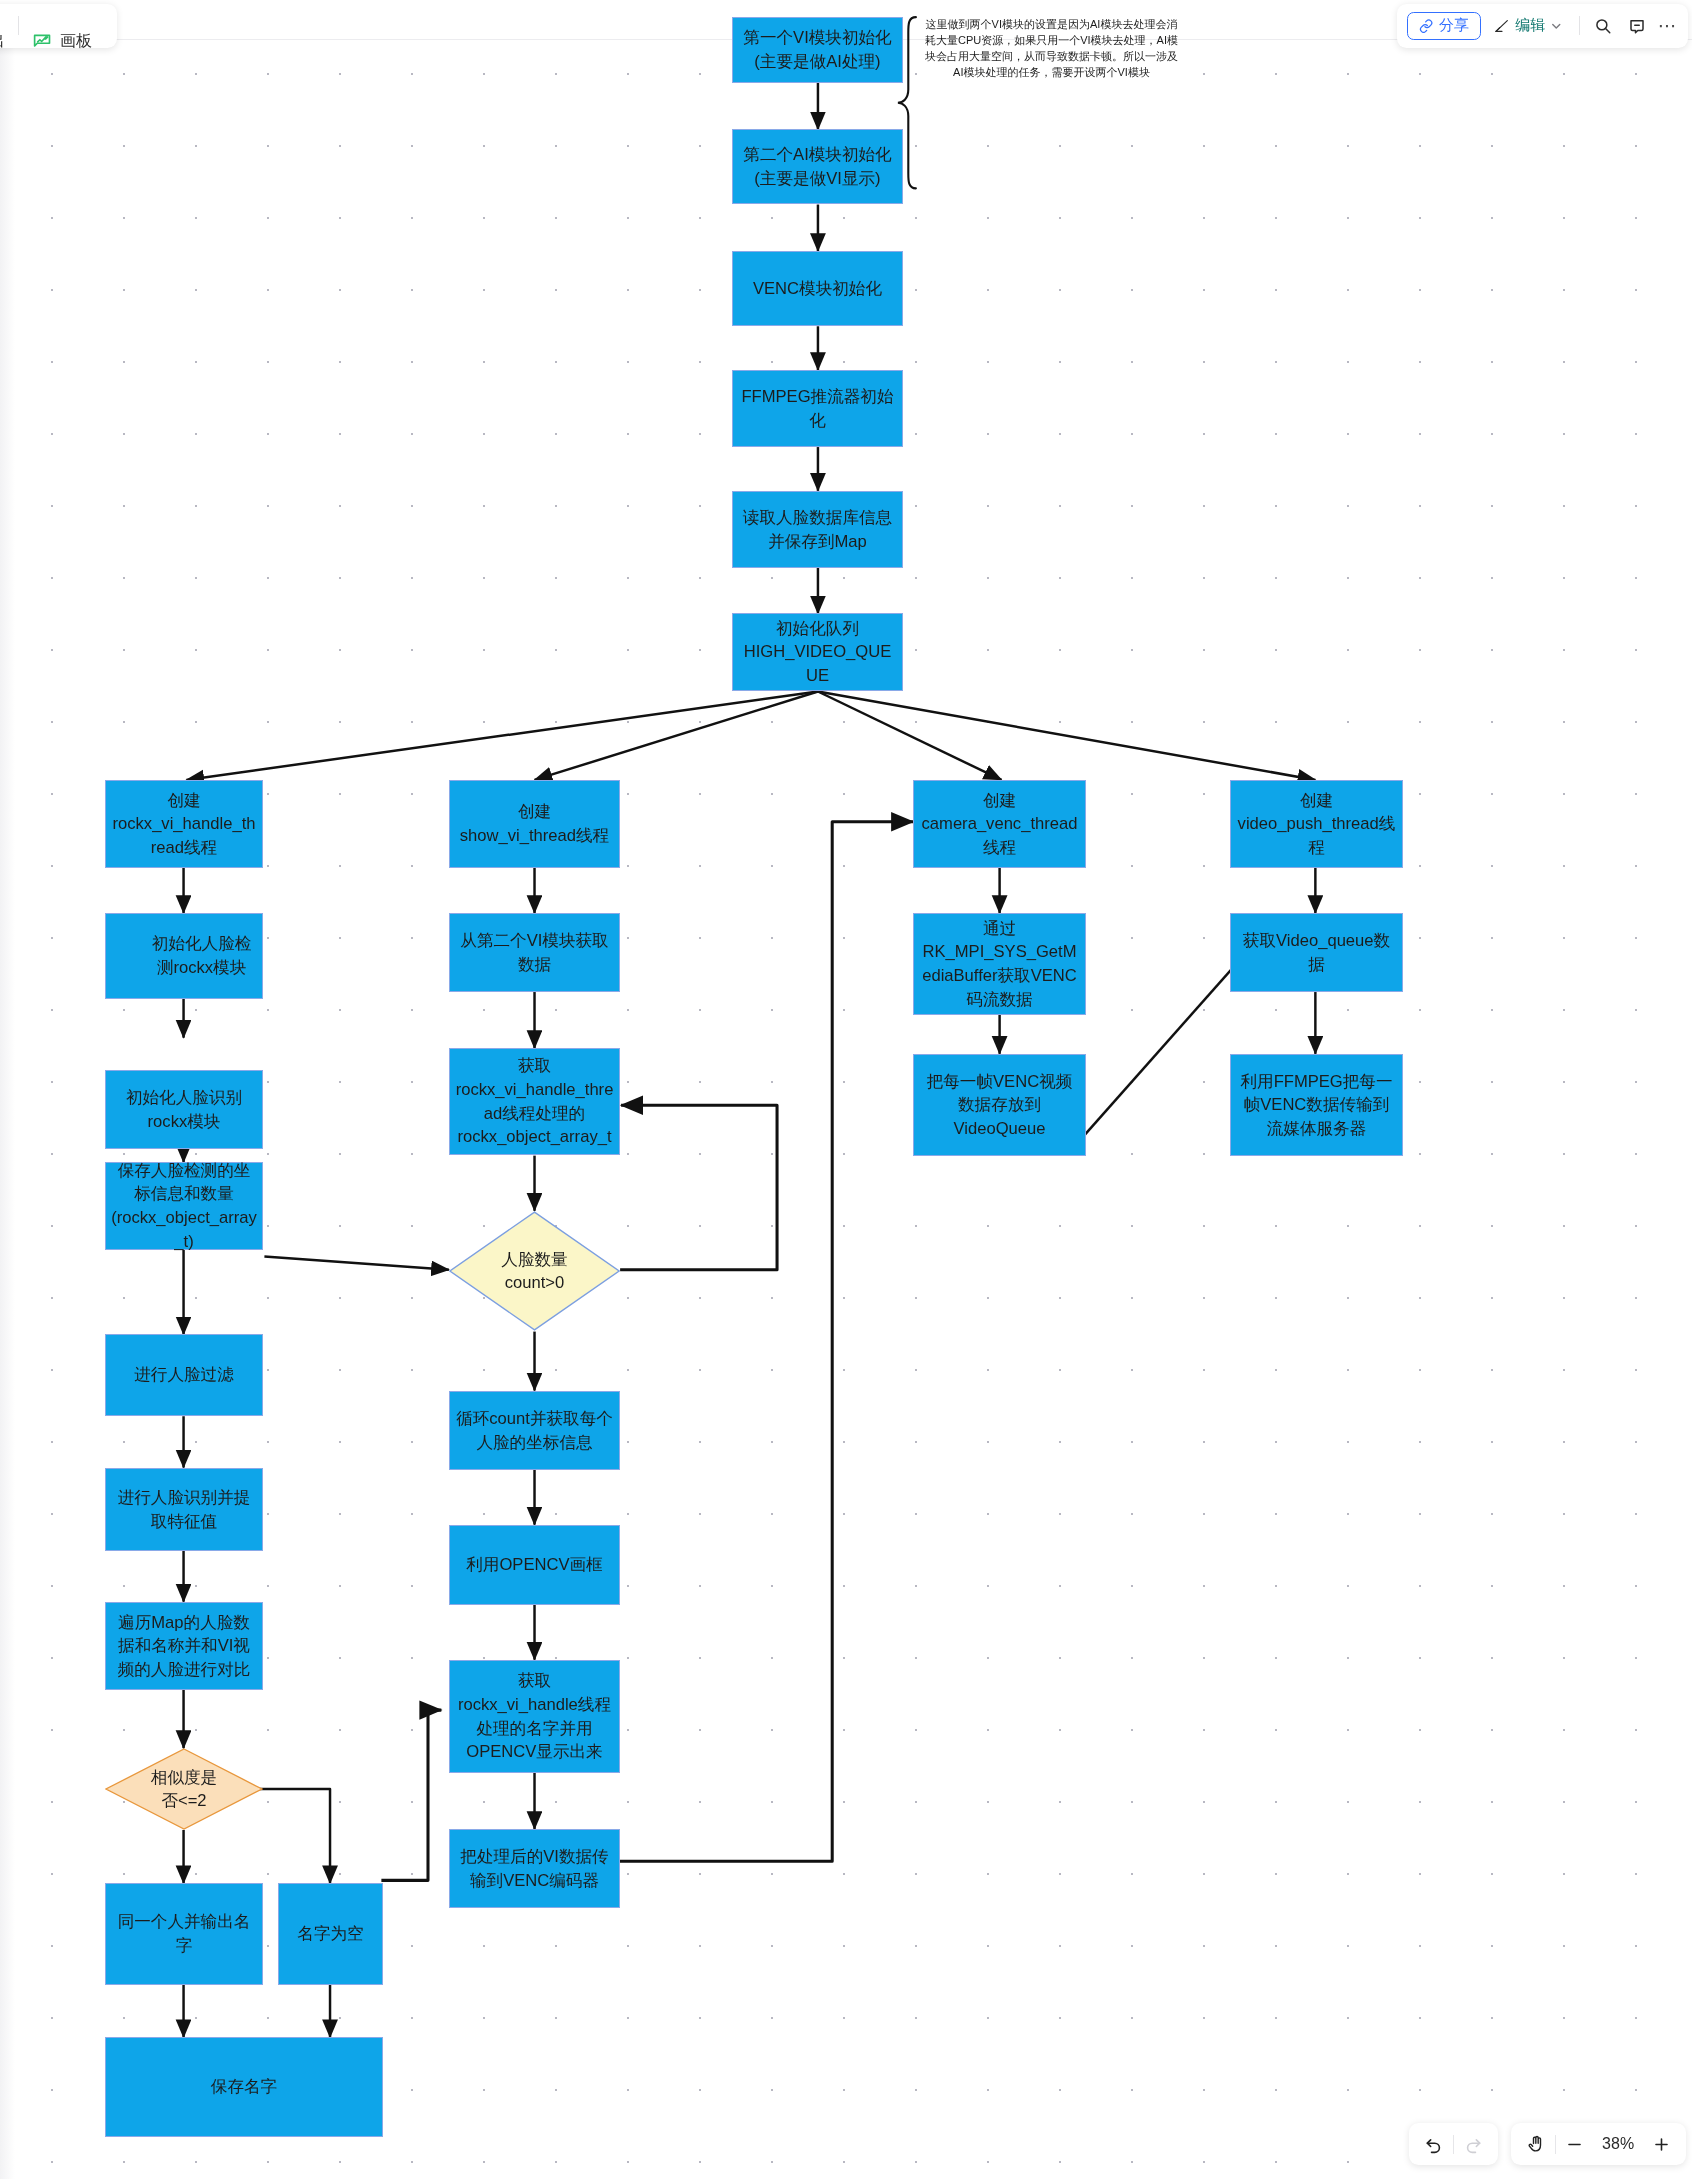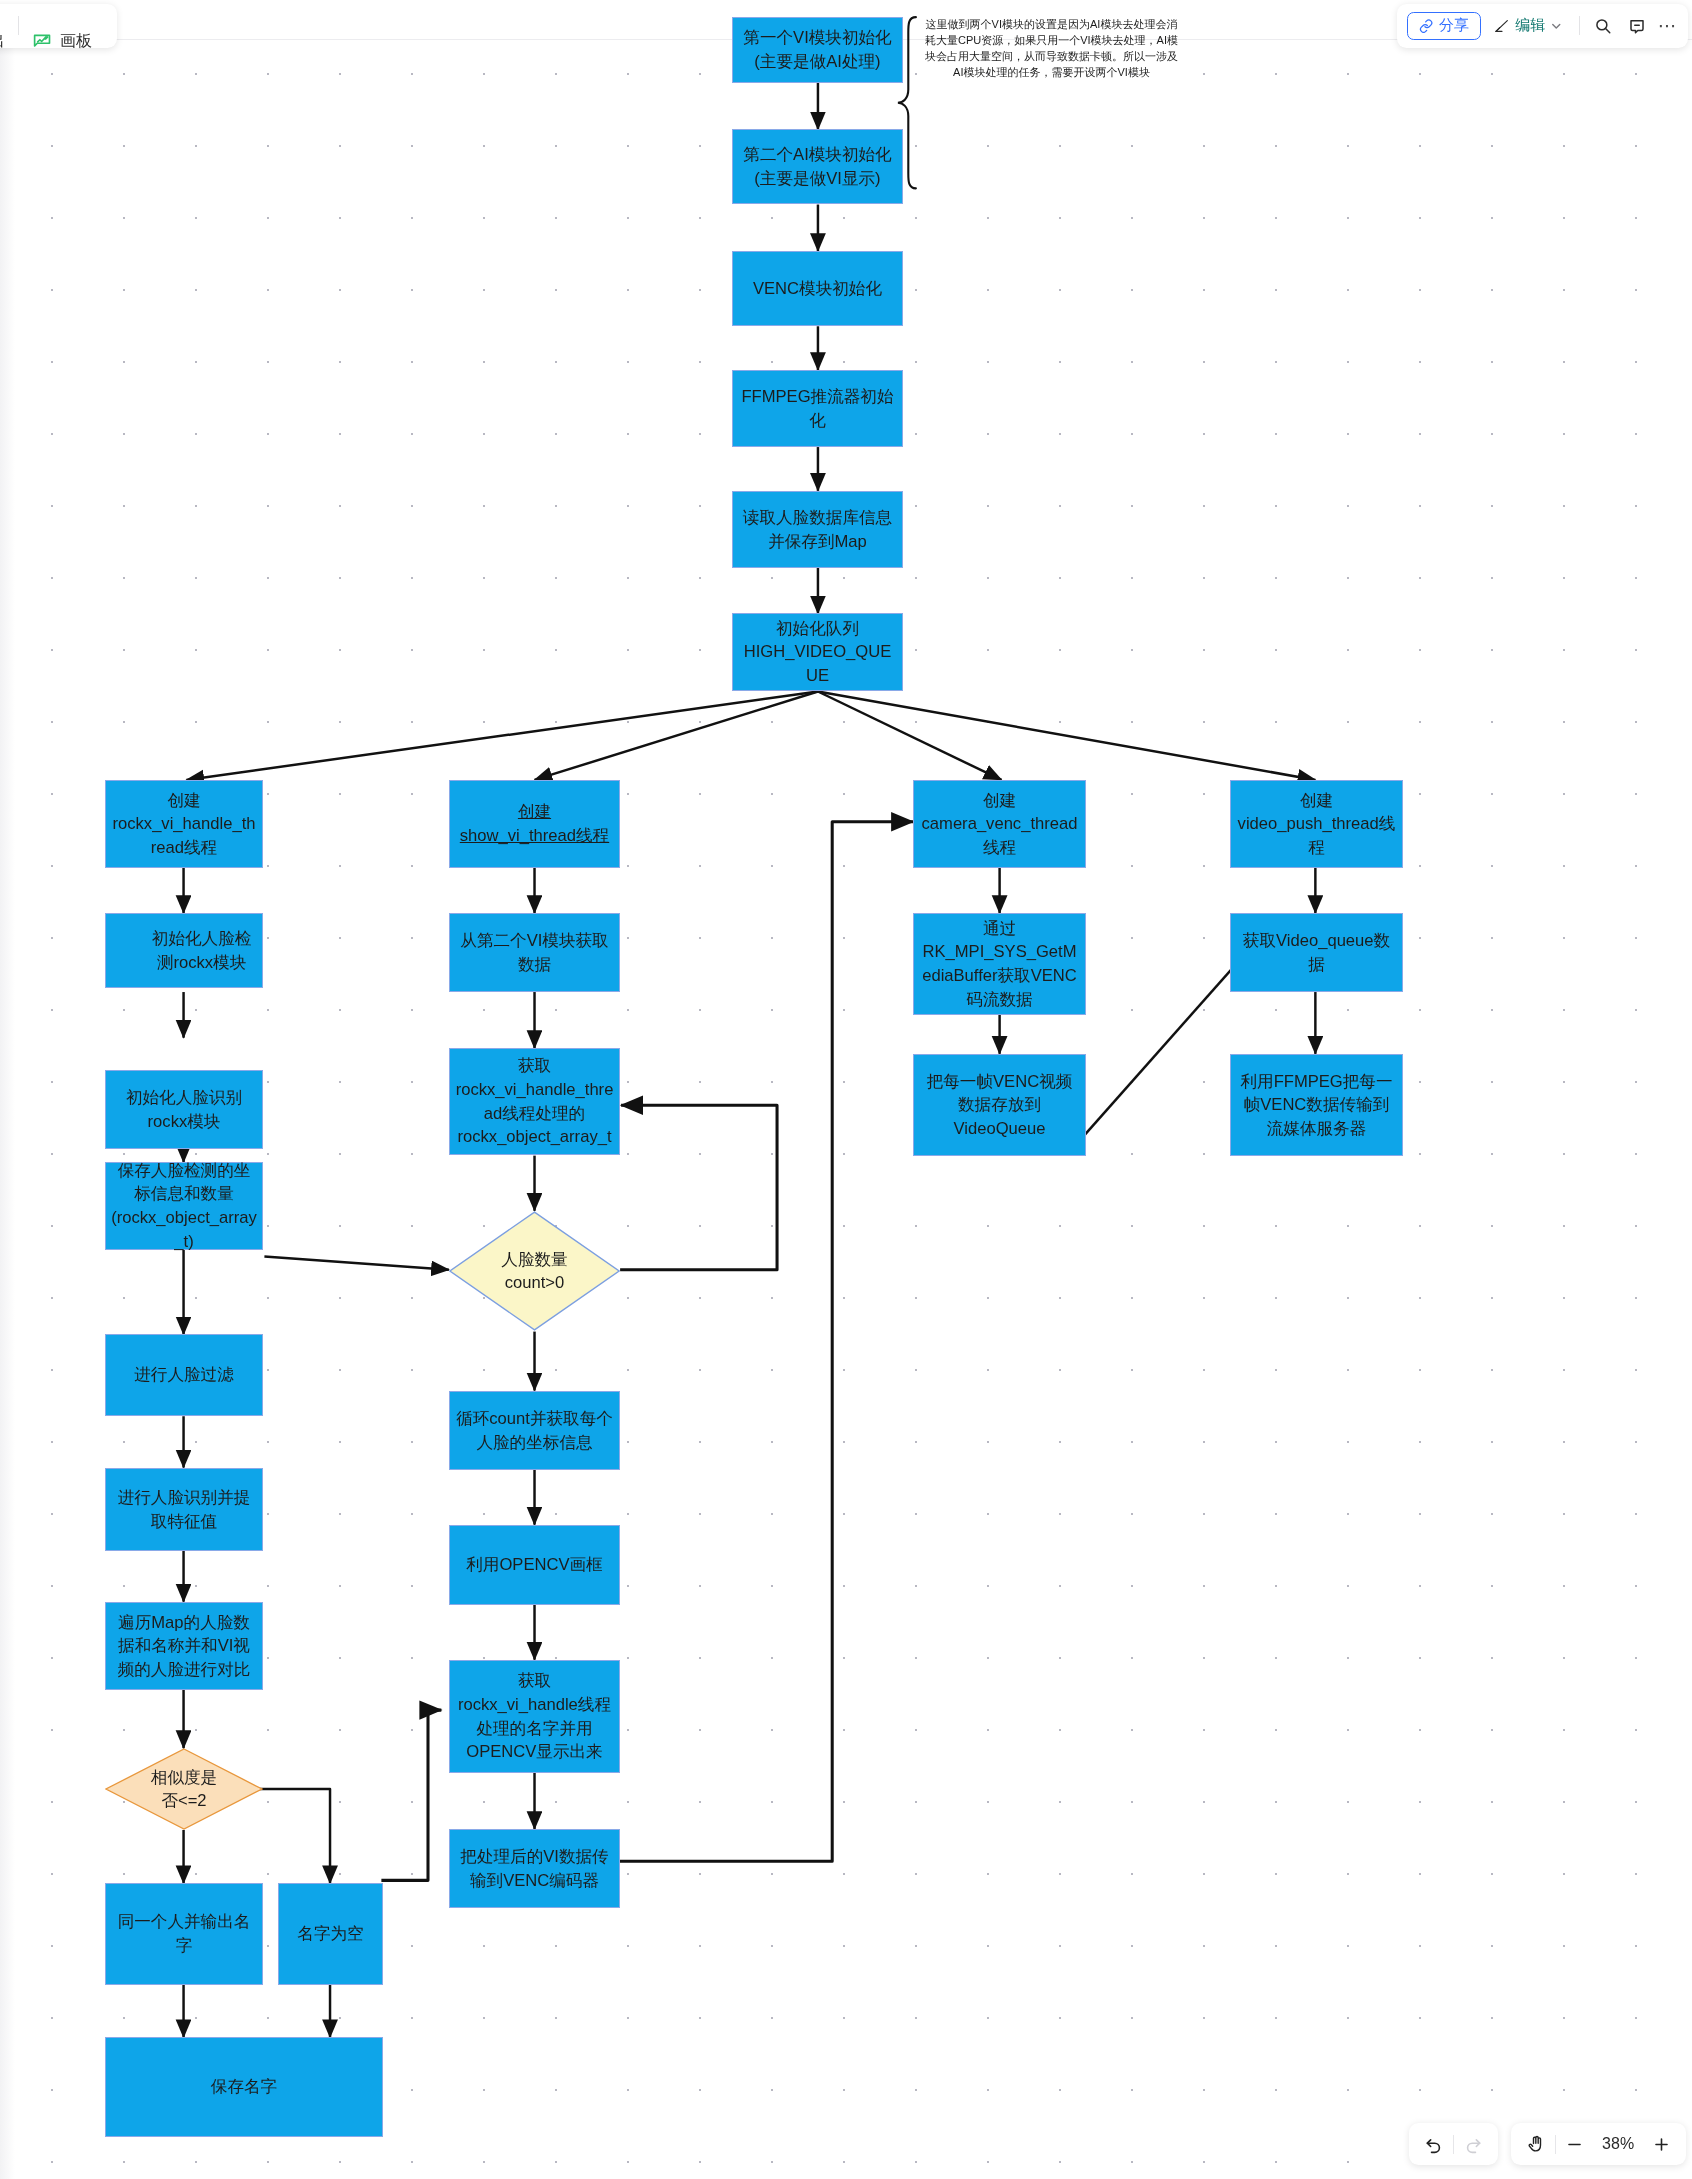--- a/index.html
+++ b/index.html
@@ -201,40 +201,40 @@
 (主要是做VI显示)</div>
 <div class="note" style="left:924px; top:17px; width:255px;">这里做到两个VI模块的设置是因为AI模块去处理会消耗大量CPU资源，如果只用一个VI模块去处理，AI模块会占用大量空间，从而导致数据卡顿。所以一涉及AI模块处理的任务，需要开设两个VI模块</div>
 
 <div class="node" style="left:732px; top:251px; width:171px; height:75px;">VENC模块初始化</div>
 <div class="node" style="left:732px; top:370px; width:171px; height:77px;">FFMPEG推流器初始化</div>
 <div class="node" style="left:732px; top:491px; width:171px; height:77px;">读取人脸数据库信息并保存到Map</div>
 <div class="node" style="left:732px; top:613px; width:171px; height:78px;">初始化队列
 HIGH_VIDEO_QUEUE</div>
 
 <div class="node" style="left:105px; top:780px; width:158px; height:88px;">创建rockx_vi_handle_thread线程</div>
-<div class="node" style="left:105px; top:913px; width:158px; height:75px;padding-left:40px;">初始化人脸检测rockx模块</div>
+<div class="node" style="left:105px; top:913px; width:158px; height:86px;padding-left:40px;">初始化人脸检测rockx模块</div>
 <div class="node" style="left:105px; top:1038px; width:158px; height:79px;margin-top:32px;">初始化人脸识别rockx模块</div>
 <div class="node" style="left:105px; top:1162px; width:158px; height:88px;">保存人脸检测的坐标信息和数量(rockx_object_array_t)</div>
 <div class="node" style="left:105px; top:1334px; width:158px; height:82px;">进行人脸过滤</div>
 <div class="node" style="left:105px; top:1468px; width:158px; height:83px;">进行人脸识别并提取特征值</div>
 <div class="node" style="left:105px; top:1602px; width:158px; height:88px;">遍历Map的人脸数据和名称并和VI视频的人脸进行对比</div>
 
 <div class="diamond" style="left:105px; top:1748px; width:158px; height:82px;">
   <svg width="158" height="82" viewBox="0 0 166 86" aria-hidden="true">
     <polygon points="83,1 165,43 83,85 1,43" fill="#fbdfba" stroke="#e8973c" stroke-width="1.4"></polygon>
   </svg>
   <span class="dtxt">相似度是
 否&lt;=2</span>
 </div>
 
 <div class="node" style="left:105px; top:1883px; width:158px; height:102px;">同一个人并输出名字</div>
 <div class="node" style="left:278px; top:1883px; width:105px; height:102px;">名字为空</div>
 <div class="node" style="left:105px; top:2037px; width:278px; height:100px;">保存名字</div>
 
-<div class="node" style="left:449px; top:780px; width:171px; height:88px;text-decoration:underline;">创建
+<div class="node" style="left:449px; top:780px; width:171px; height:88px;">创建
 show_vi_thread线程</div>
 <div class="node" style="left:449px; top:913px; width:171px; height:79px;">从第二个VI模块获取数据</div>
 <div class="node" style="left:449px; top:1048px; width:171px; height:107px;">获取rockx_vi_handle_thread线程处理的rockx_object_array_t</div>
 
 <div class="diamond" style="left:449px; top:1211px; width:171px; height:120px;">
   <svg width="171" height="120" viewBox="0 0 180 126" aria-hidden="true">
     <polygon points="90,1 179,63 90,125 1,63" fill="#fbf6c8" stroke="#7c9fe0" stroke-width="1.4"></polygon>
   </svg>
   <span class="dtxt">人脸数量
 count&gt;0</span>

